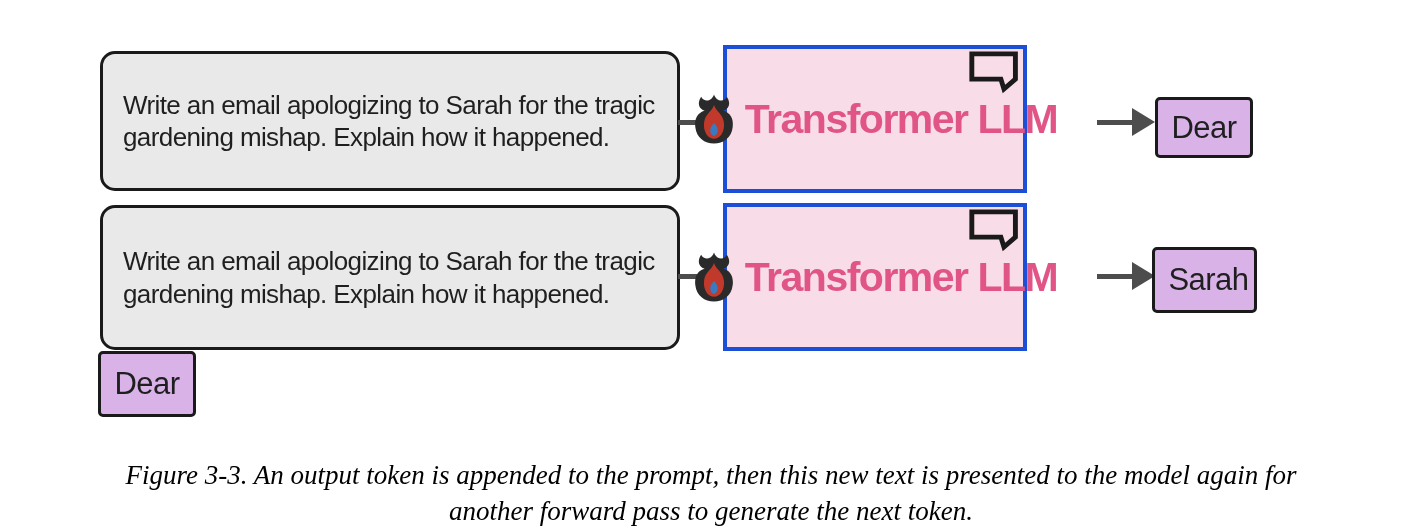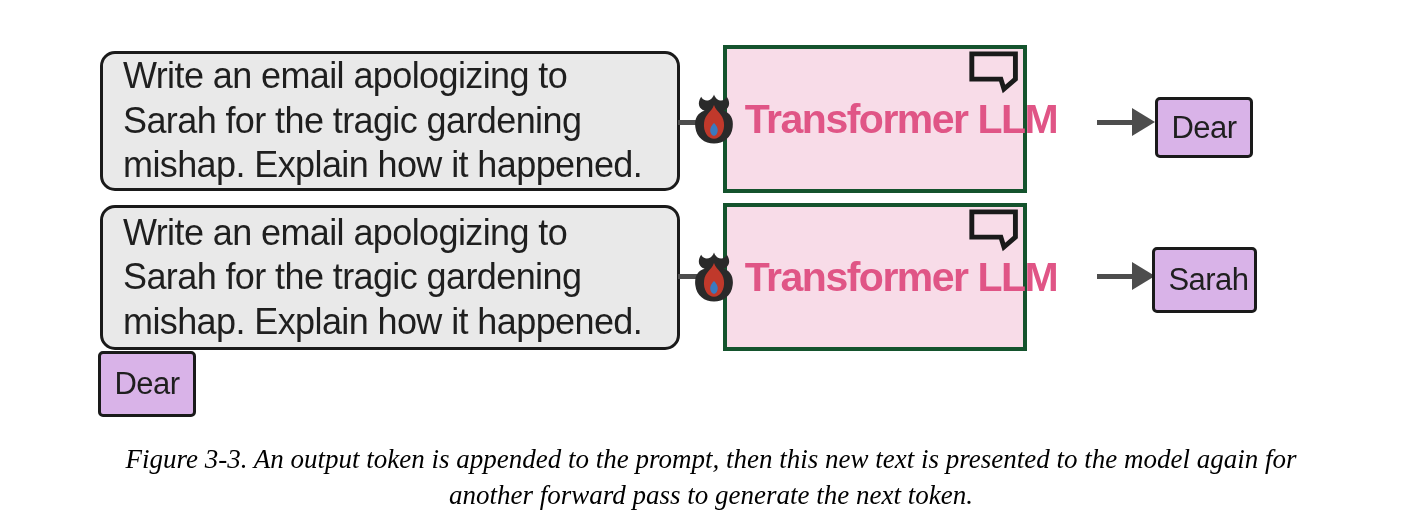--- a/index.html
+++ b/index.html
@@ -25,21 +25,21 @@
     border: 3px solid #1a1a1a;
     border-radius: 15px;
     box-sizing: border-box;
     display: flex;
     align-items: center;
   }
   .prompt-box.r1 { top: 51px;  height: 140px; }
   .prompt-box.r2 { top: 205px; height: 145px; }
   .prompt-text {
     padding: 6px 11px 6px 20px;
-    font-size: 36px;
+    font-size: 26px;
     line-height: 1.24;
     letter-spacing: -0.6px;
     color: #1f1f1f;
   }
 
   
   .connector {
     position: absolute;
     height: 5px;
     background: #4d4d4d;
@@ -63,21 +63,21 @@
   .arrowhead.ah1 { left: 1132px; top: 108px; }
   .arrowhead.ah2 { left: 1132px; top: 262px; }
 
   
   .llm-box {
     position: absolute;
     left: 723px;
     width: 304px;
     height: 148px;
     background: #f8dce8;
-    border: 4px solid #14532d;
+    border: 4px solid #1d4ed8;
     box-sizing: border-box;
     display: flex;
     align-items: center;
     justify-content: center;
     gap: 10px;
   }
   .llm-box.l1 { top: 45px; }
   .llm-box.l2 { top: 203px; }
   .llm-label {
     font-size: 41px;
@@ -111,21 +111,21 @@
   .token.t-out1 { left: 1155px; top: 97px;  width: 98px;  height: 61px; }
   .token.t-out2 { left: 1152px; top: 247px; width: 105px; height: 66px; padding-left: 8px; }
   .token.t-app  { left: 98px;   top: 351px; width: 98px;  height: 66px; }
 
   
   .caption {
     position: absolute;
     left: 8px;
     right: 0;
     top: 441px;
-    margin: 0 auto;
+    margin: 16px auto;
     max-width: 1250px;
     text-align: center;
     font-family: "Liberation Serif", serif;
     font-style: italic;
     font-size: 27px;
     line-height: 1.35;
     color: #000000;
   }
 </style>
 </head>

